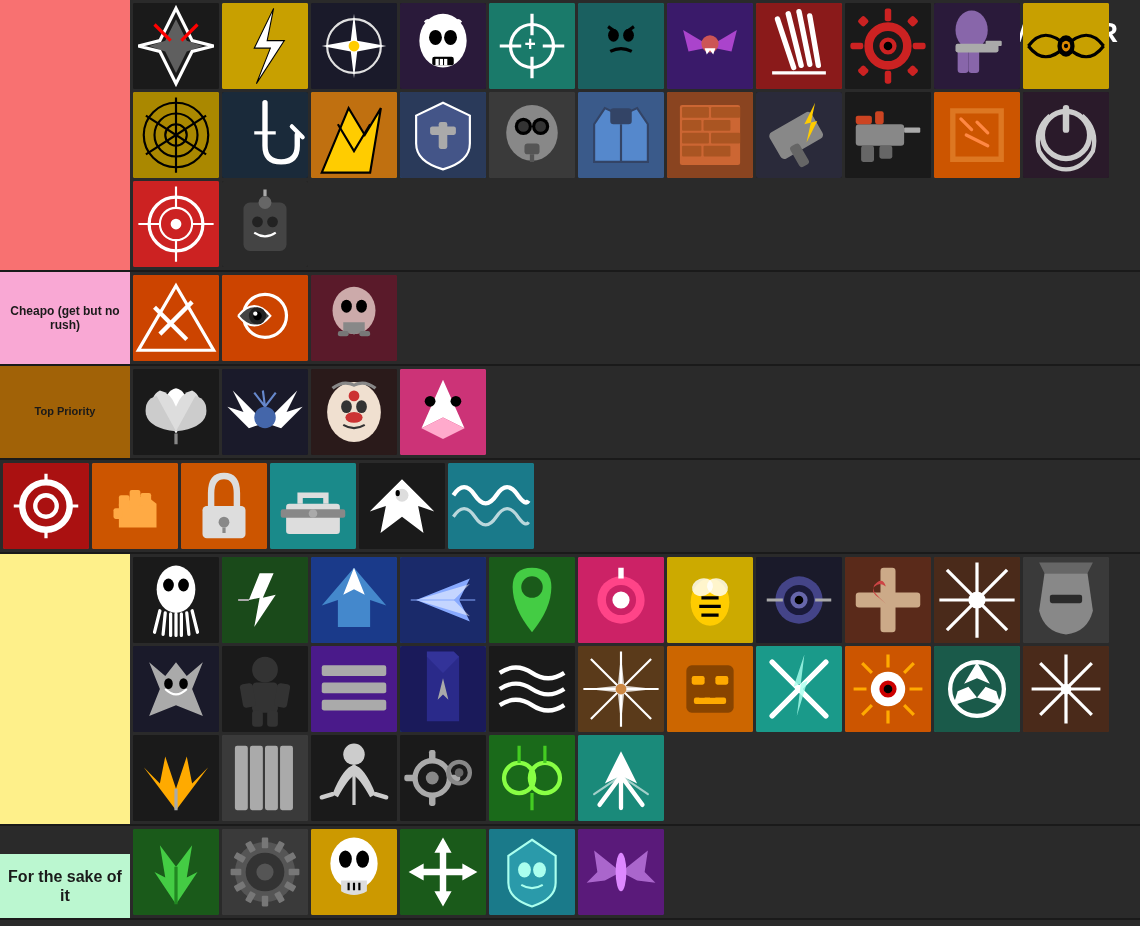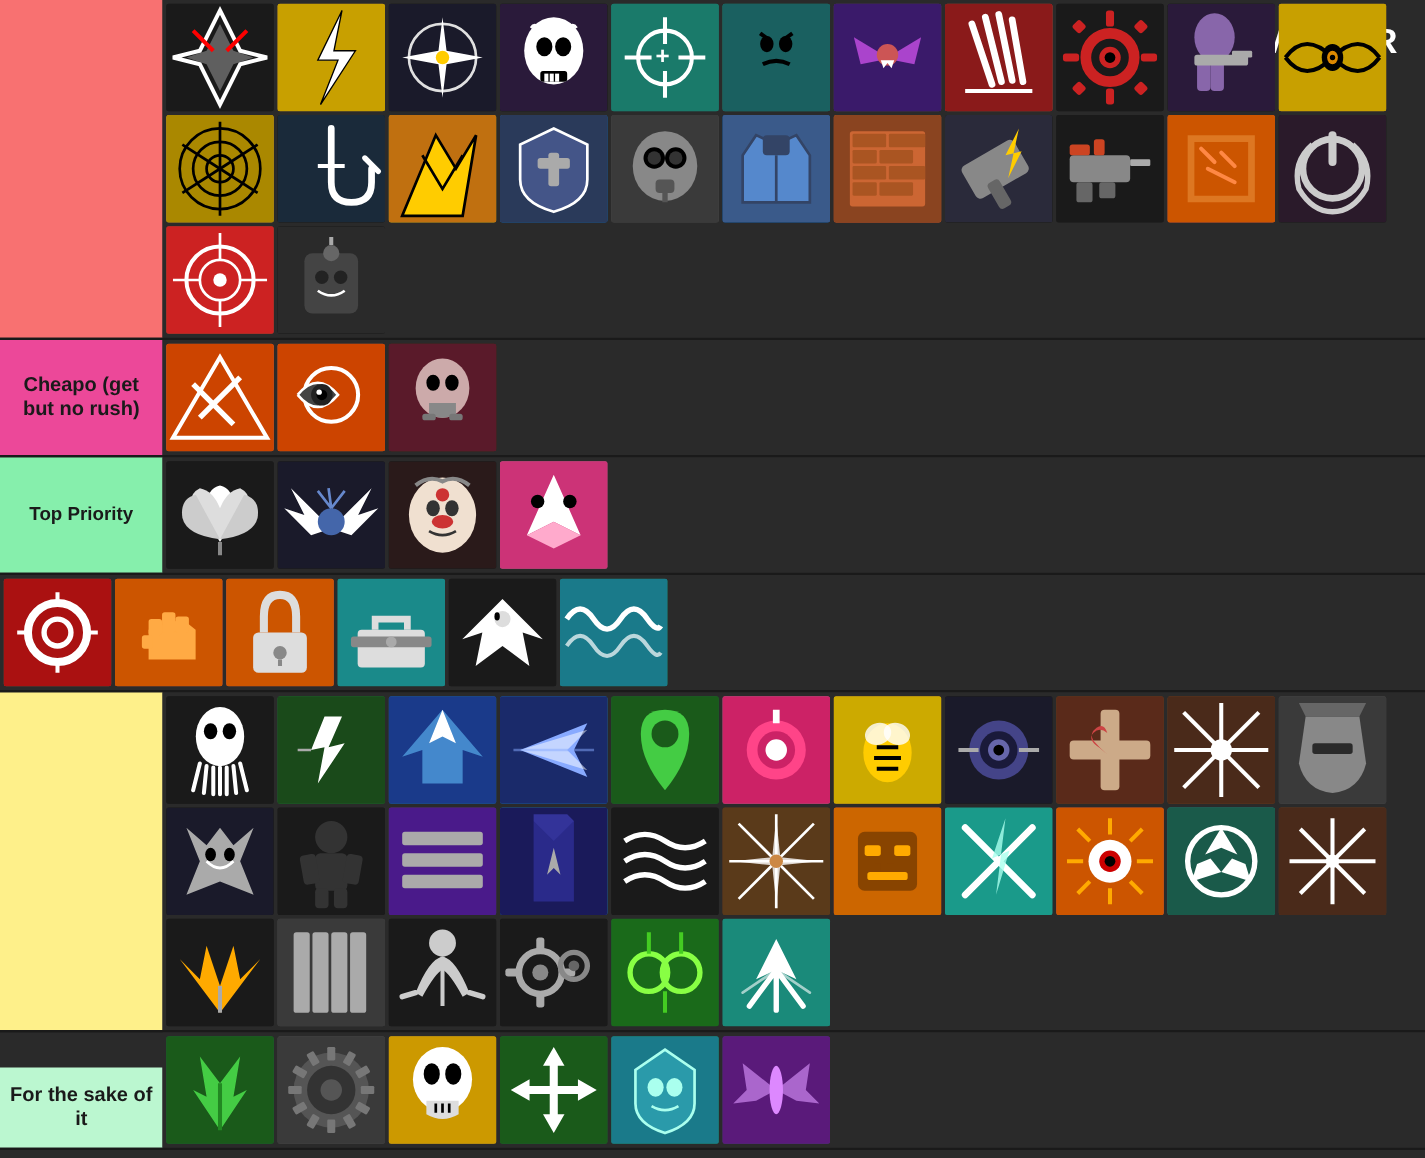--- a/index.html
+++ b/index.html
@@ -370,21 +370,21 @@
             <ellipse cx="47" cy="38" rx="5" ry="5" fill="#222222"></ellipse>
             <path d="M30,48 Q40,55 50,48" stroke="white" stroke-width="2" fill="none"></path>
             <circle cx="40" cy="20" r="6" fill="#666666"></circle>
             <line x1="40" y1="14" x2="40" y2="8" stroke="#aaaaaa" stroke-width="3"></line>
           </svg>
       </div>
     </div>
   </div>
 
   <div class="tier-row row-cheapo">
-    <div class="tier-label" style="background:#ec4899;font-size:16px;">Cheapo (get but no rush)</div>
+    <div class="tier-label" style="background:#f9a8d4;font-size:12px;">Cheapo (get but no rush)</div>
     <div class="tier-content">
       <div class="ico ico-orange">
         <svg viewBox="0 0 80 80">
             <rect width="80" height="80" fill="#cc4400"></rect>
             <path d="M40,10 L75,70 L5,70 Z" fill="none" stroke="white" stroke-width="3"></path>
             <line x1="25" y1="55" x2="55" y2="25" stroke="white" stroke-width="4"></line>
             <line x1="20" y1="30" x2="50" y2="60" stroke="white" stroke-width="4"></line>
           </svg>
       </div>
       <div class="ico ico-orange">
@@ -405,21 +405,21 @@
             <ellipse cx="47" cy="29" rx="5" ry="6" fill="black"></ellipse>
             <path d="M30,44 L50,44 L50,52 Q40,58 30,52 Z" fill="#888888"></path>
             <rect x="25" y="52" width="10" height="5" rx="2" fill="#777777"></rect>
             <rect x="45" y="52" width="10" height="5" rx="2" fill="#777777"></rect>
           </svg>
       </div>
     </div>
   </div>
 
   <div class="tier-row row-priority">
-    <div class="tier-label" style="background:#86efac;font-size:15px;">Top Priority</div>
+    <div class="tier-label" style="background:#a16207;font-size:11px;">Top Priority</div>
     <div class="tier-content">
       <div class="ico ico-black">
         <svg viewBox="0 0 80 80">
             <rect width="80" height="80" fill="#1a1a1a"></rect>
             <path d="M40,60 Q30,45 30,35 Q30,20 40,18 Q50,20 50,35 Q50,45 40,60 Z" fill="white"></path>
             <path d="M40,58 Q25,50 20,38 Q15,25 25,20 Q35,22 40,35 Z" fill="#dddddd"></path>
             <path d="M40,58 Q55,50 60,38 Q65,25 55,20 Q45,22 40,35 Z" fill="#dddddd"></path>
             <path d="M40,58 Q15,55 12,42 Q10,28 22,25 Z" fill="#cccccc"></path>
             <path d="M40,58 Q65,55 68,42 Q70,28 58,25 Z" fill="#cccccc"></path>
             <line x1="40" y1="60" x2="40" y2="70" stroke="#888888" stroke-width="3"></line>

